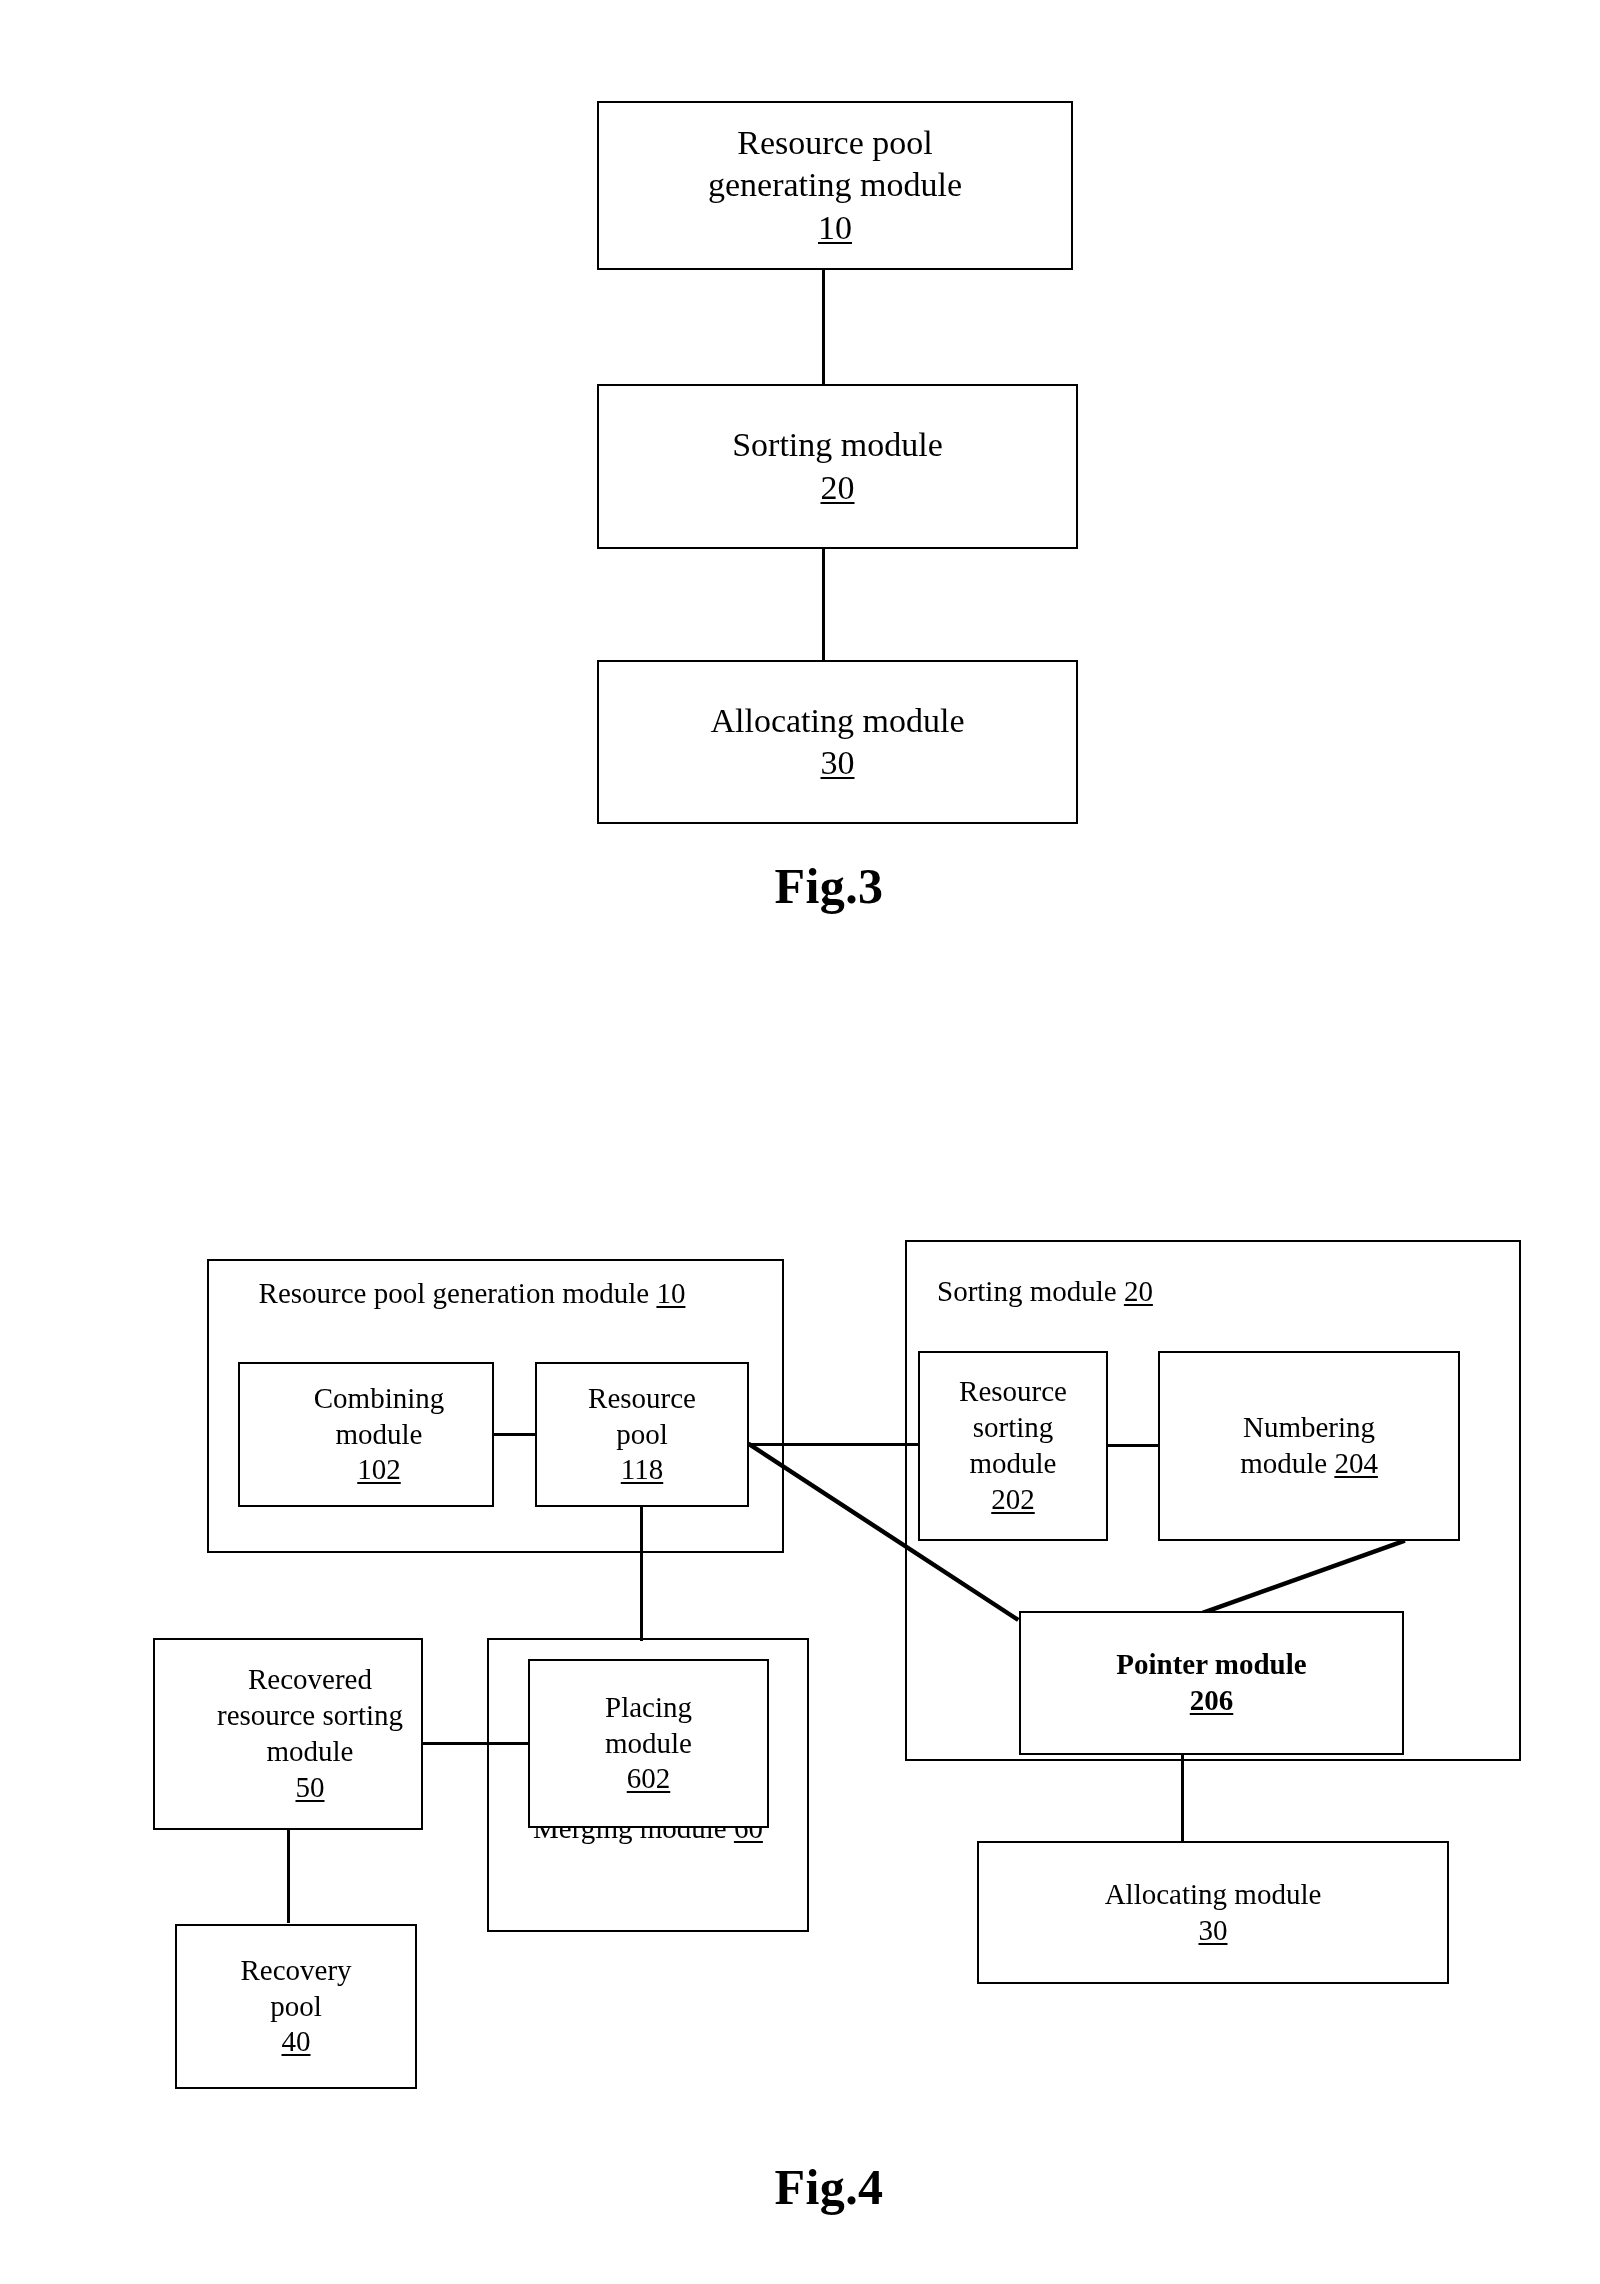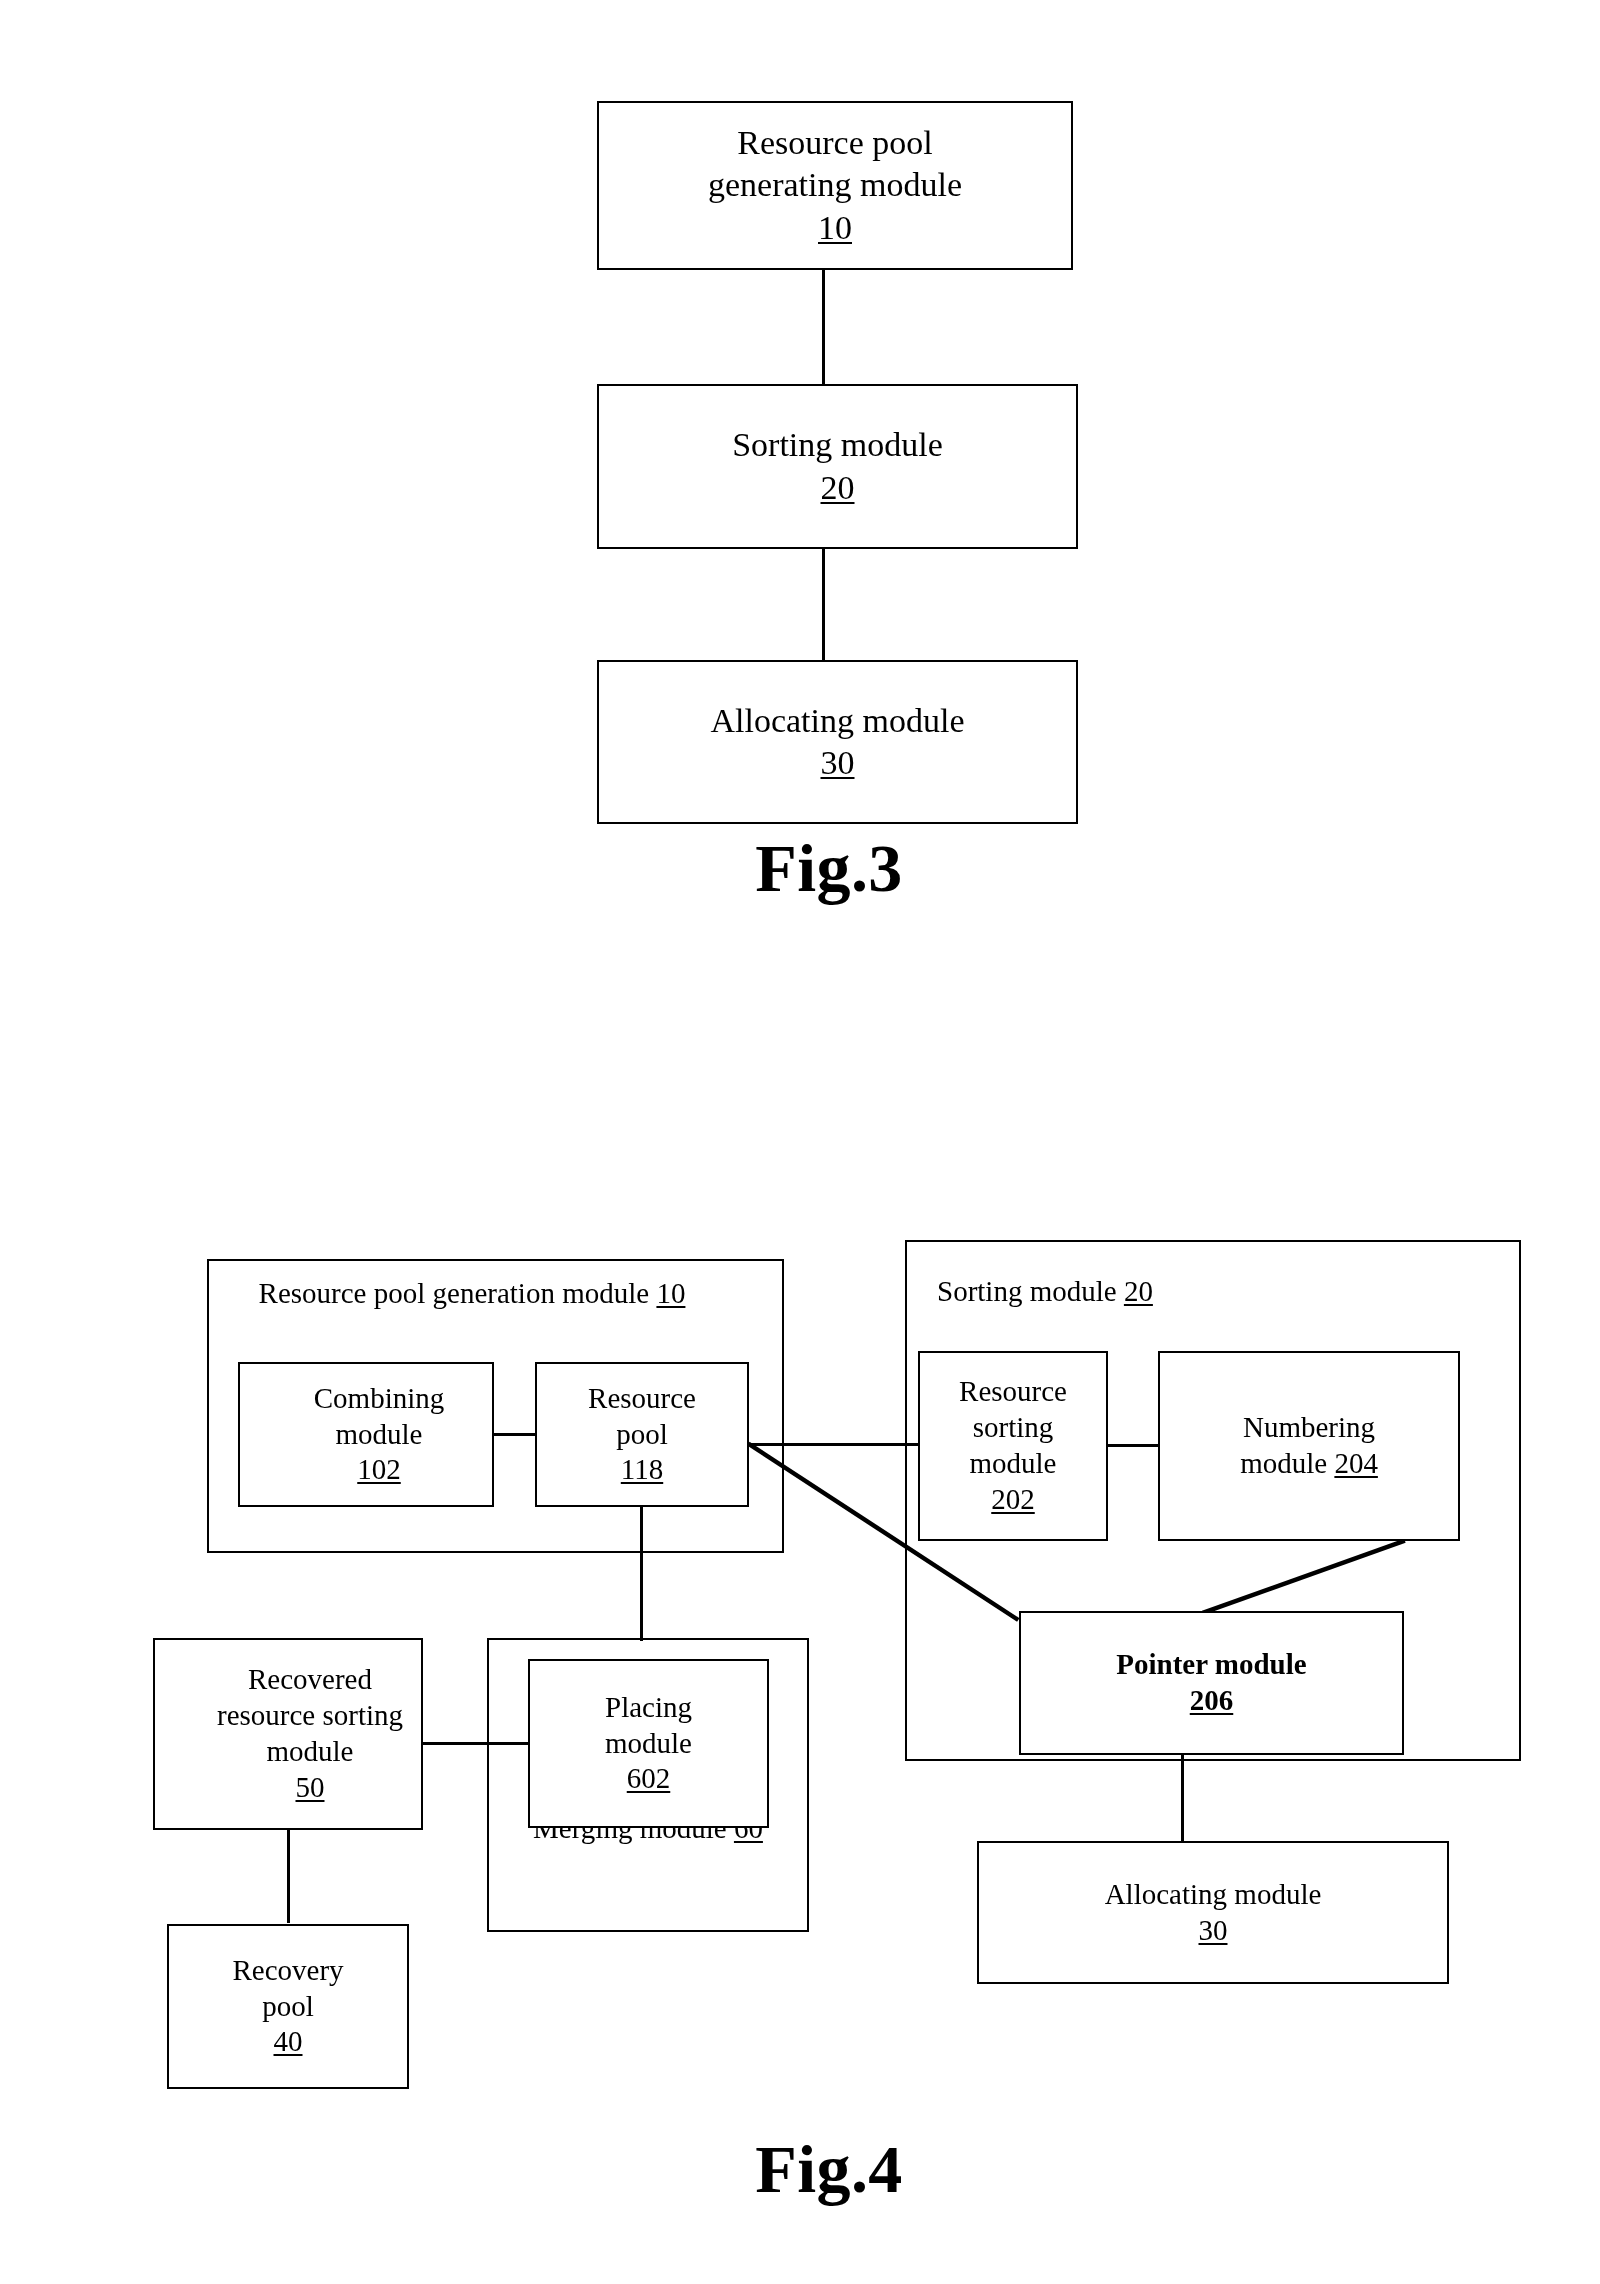--- a/index.html
+++ b/index.html
@@ -75,21 +75,21 @@
     position: absolute;
     font-weight: bold;
     text-align: center;
     white-space: nowrap;
     letter-spacing: 0.4px;
   }
 
   
   .fs-fig3 { font-size: 34px; }
   .fs-fig4 { font-size: 29px; }
-  .fs-cap  { font-size: 68px; }
+  .fs-cap  { font-size: 50px; margin-top: 28px; }
 </style>
 </head>
 <body>
 
 <div class="sheet">
 
   <div>
 
     <div class="box fs-fig3" style="left:597px; top:101px; width:476px; height:169px;">
       <span class="ln">Resource pool</span>
@@ -195,21 +195,21 @@
       <span class="ln">Recovered</span>
       <span class="ln">resource sorting</span>
       <span class="ln">module</span>
       <span class="ln num">50</span>
     </div>
 
     <div class="conn h" style="left:421px; top:1742px; width:108px;"></div>
 
     <div class="conn v" style="left:287px; top:1829px; height:94px;"></div>
 
-    <div class="box fs-fig4" style="left:167px; top:1924px; width:242px; height:165px;">
+    <div class="box fs-fig4" style="left:175px; top:1924px; width:242px; height:165px;">
       <span class="ln">Recovery</span>
       <span class="ln">pool</span>
       <span class="ln num">40</span>
     </div>
 
     <div class="caption fs-cap" style="left:704px; top:2130px; width:250px;">Fig.4</div>
   </div>
 
 </div>
 

